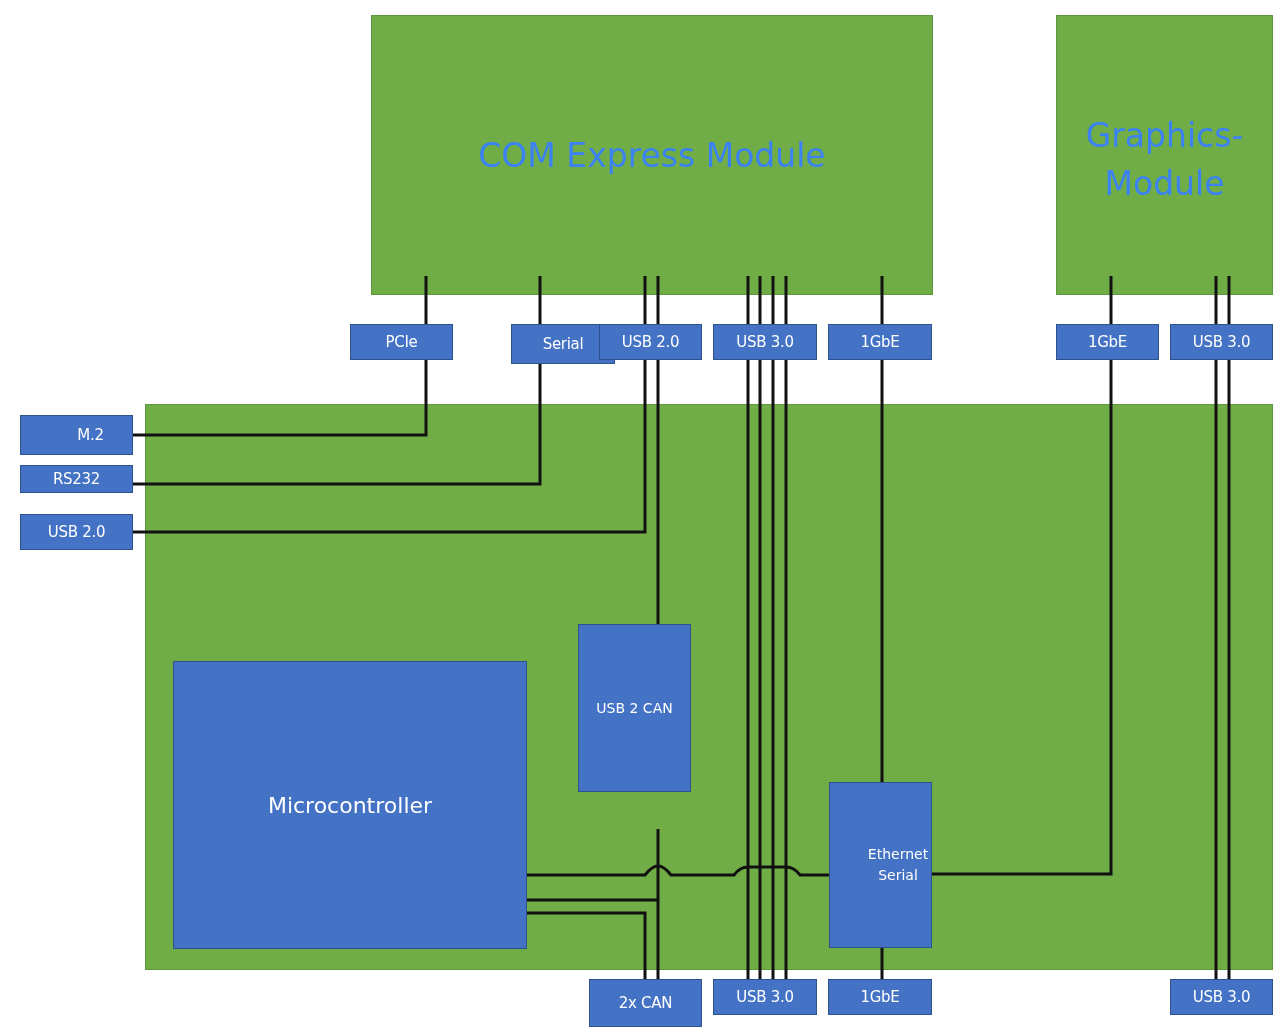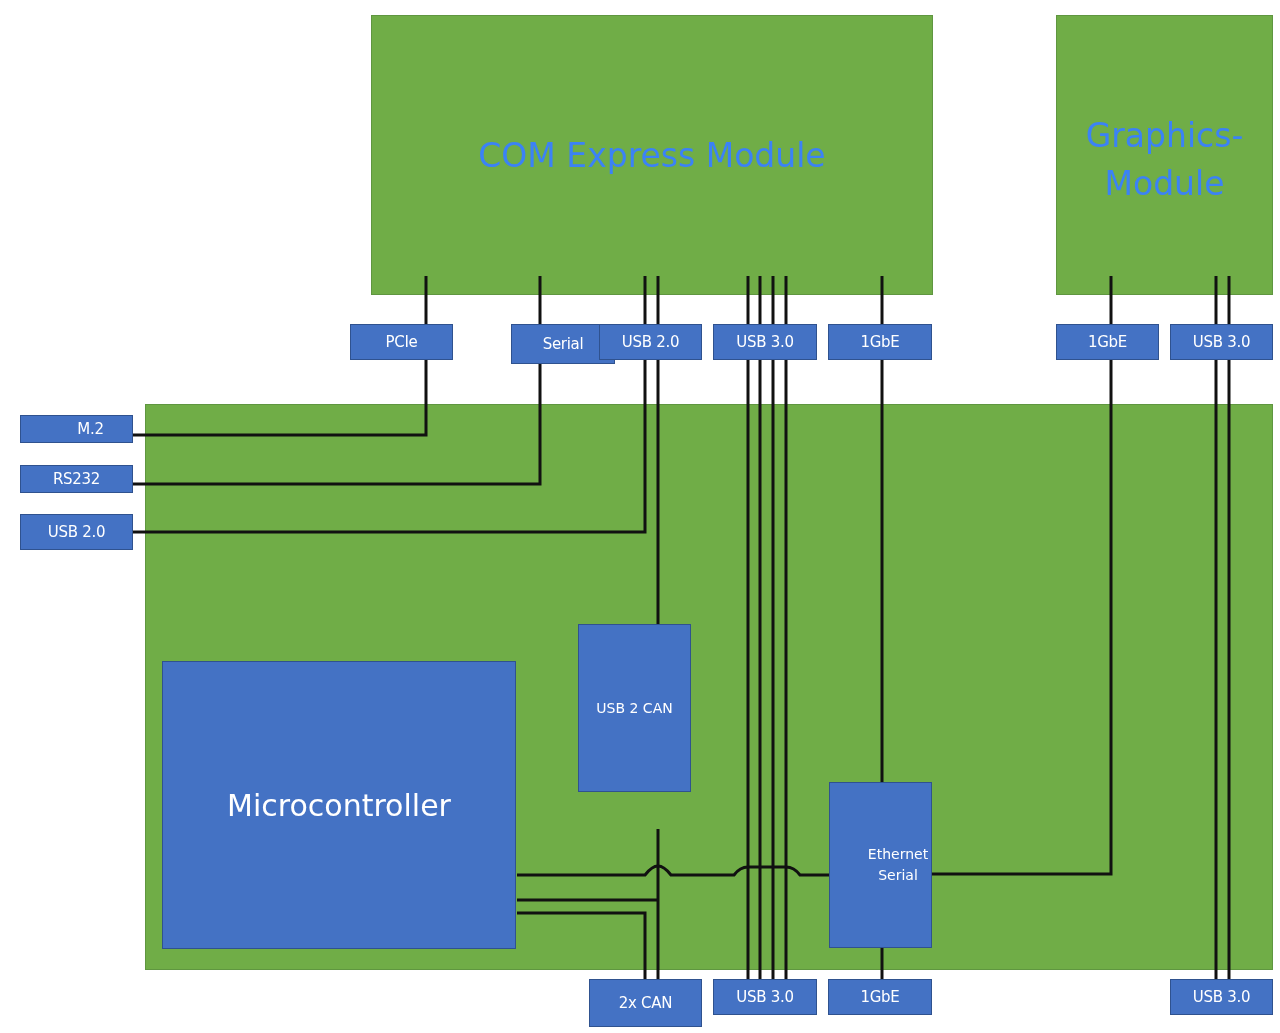--- a/index.html
+++ b/index.html
@@ -73,25 +73,25 @@
 
 <div class="blue port" style="left:350px; top:324px; width:103px; height:36px;">PCIe</div>
 <div class="blue port" style="left:511px; top:324px; width:104px; height:40px;">Serial</div>
 <div class="blue port" style="left:599px; top:324px; width:103px; height:36px;">USB 2.0</div>
 <div class="blue port" style="left:713px; top:324px; width:104px; height:36px;">USB 3.0</div>
 <div class="blue port" style="left:828px; top:324px; width:104px; height:36px;">1GbE</div>
 
 <div class="blue port" style="left:1056px; top:324px; width:103px; height:36px;">1GbE</div>
 <div class="blue port" style="left:1170px; top:324px; width:103px; height:36px;">USB 3.0</div>
 
-<div class="blue port" style="left:20px; top:415px; width:113px; height:28px;padding-left:28px;">M.2</div>
+<div class="blue port" style="left:20px; top:415px; width:113px; height:40px;padding-left:28px;">M.2</div>
 <div class="blue port" style="left:20px; top:465px; width:113px; height:28px;">RS232</div>
 <div class="blue port" style="left:20px; top:514px; width:113px; height:36px;">USB 2.0</div>
 
-<div class="blue" style="left:162px; top:661px; width:354px; height:288px; font-size:30px;">Microcontroller</div>
+<div class="blue" style="left:173px; top:661px; width:354px; height:288px; font-size:22px;">Microcontroller</div>
 <div class="blue" style="left:578px; top:624px; width:113px; height:168px; font-size:14px;">USB 2 CAN</div>
 <div class="blue" style="left:829px; top:782px; width:103px; height:166px; font-size:14px; flex-direction:column; line-height:21px;padding-left:35px;">
   <span>Ethernet</span>
   <span>Serial</span>
 </div>
 
 <div class="blue port" style="left:589px; top:979px; width:113px; height:48px;">2x CAN</div>
 <div class="blue port" style="left:713px; top:979px; width:104px; height:36px;">USB 3.0</div>
 <div class="blue port" style="left:828px; top:979px; width:104px; height:36px;">1GbE</div>
 <div class="blue port" style="left:1170px; top:979px; width:103px; height:36px;">USB 3.0</div>

